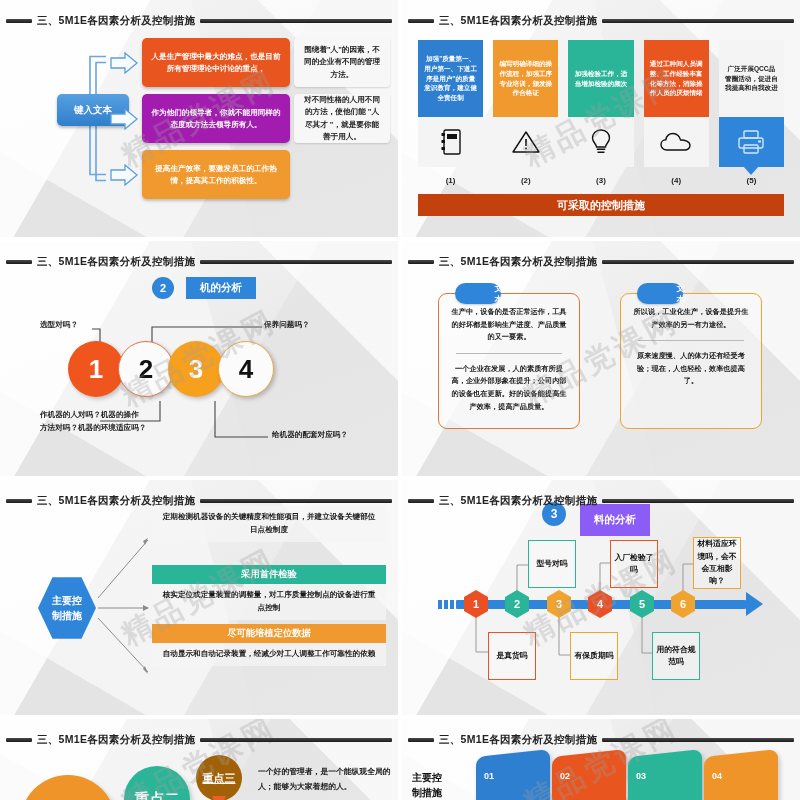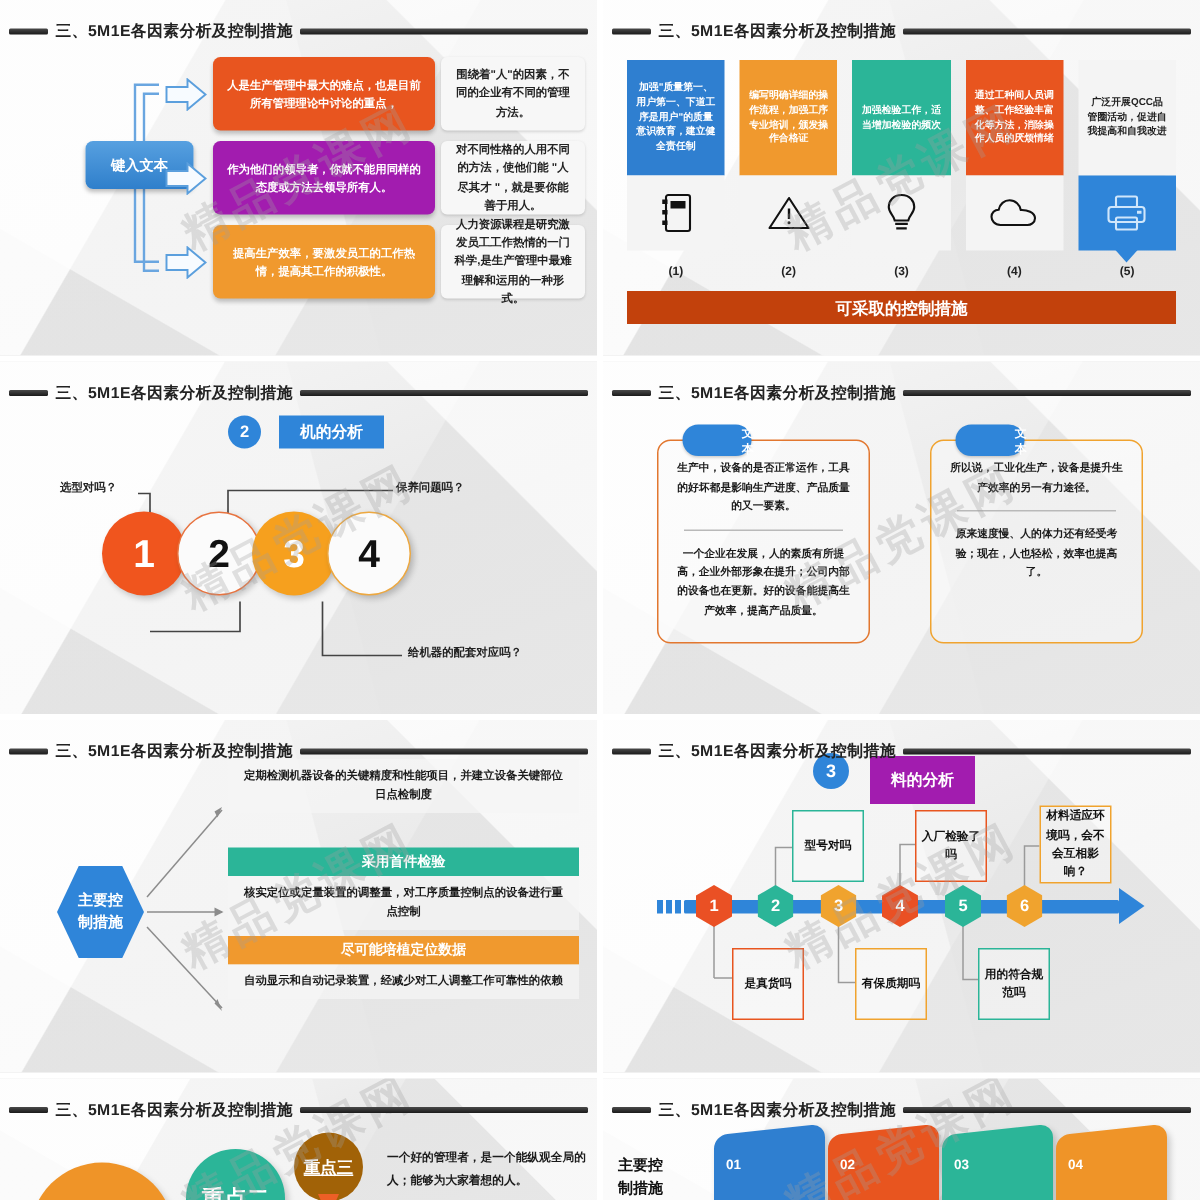--- a/index.html
+++ b/index.html
@@ -101,21 +101,21 @@
   .s5blk.b1{top:26px;} .s5blk.b2{top:85px;} .s5blk.b3{top:144px;}
   .s5head{height:19px;color:#fff;font-size:9.3px;font-weight:bold;display:flex;align-items:center;justify-content:center;}
   .s5head.o{background:#e8551f;} .s5head.t{background:#2bb598;} .s5head.a{background:#f0992e;}
   .s5body{background:rgba(245,245,245,.72);padding:5px 8px;font-size:7.6px;line-height:1.7;
     color:#1b1b1b;text-align:center;font-weight:bold;}
   .s5svg{position:absolute;left:0;top:0;width:398px;height:235px;}
 
   
   .s6badge{position:absolute;left:140px;top:22px;width:24px;height:24px;border-radius:50%;background:#2f85d9;
     color:#fff;font-size:12px;font-weight:bold;display:flex;align-items:center;justify-content:center;}
-  .s6title{position:absolute;left:178px;top:24px;height:21px;padding:16px 14px;background:#a21caf;color:#fff;
+  .s6title{position:absolute;left:178px;top:24px;height:21px;padding:16px 14px;background:#8b5cf6;color:#fff;
     font-size:10.5px;font-weight:bold;display:flex;align-items:center;}
   .s6line{position:absolute;left:36px;top:120px;width:312px;height:9px;background:#2f85d9;border-radius:1px;}
   .s6arrow{position:absolute;left:344px;top:112px;width:0;height:0;border-top:12px solid transparent;
     border-bottom:12px solid transparent;border-left:17px solid #2f85d9;}
   .s6dash{position:absolute;top:120px;height:9px;width:4px;background:#2f85d9;}
   .hx{position:absolute;width:24px;height:28px;color:#fff;font-size:11px;font-weight:bold;
     clip-path:polygon(50% 0,100% 25%,100% 75%,50% 100%,0 75%,0 25%);
     display:flex;align-items:center;justify-content:center;top:110px;}
   .hx.o{background:#ea5024;} .hx.t{background:#2bb598;} .hx.a{background:#f0a32e;}
   .s6box{position:absolute;background:rgba(250,250,250,.5);display:flex;align-items:center;
@@ -183,21 +183,20 @@
         <div class="s1desc">对不同性格的人用不同的方法，使他们能 "人尽其才 "，就是要你能善于用人。</div>
       </div>
 
       <div class="s1row r3">
         <span class="s1arrow">
           <svg width="28" height="22" viewBox="0 0 28 22">
               <path d="M1 6 H15 V1 L27 11 L15 21 V16 H1 Z" fill="#f7fbff" stroke="#5b9fdd" stroke-width="1.3"></path>
             </svg>
         </span>
         <div class="s1card c3">提高生产效率，要激发员工的工作热情，提高其工作的积极性。</div>
-        <div class="s1desc">人力资源课程是研究激发员工工作热情的一门科学,是生产管理中最难理解和运用的一种形式。</div>
       </div>
     </div>
   </div>
 
   <div class="slide">
     <div class="wm">精品党课网</div>
     <div class="hdr">
       <span class="hbar"></span>
       <span class="htxt">三、5M1E各因素分析及控制措施</span>
       <span class="hbar long"></span>
@@ -281,20 +280,21 @@
       <path d="M215 160 L215 196 L268 196" stroke="#444" stroke-width="1.1" fill="none"></path>
     </svg>
     <div class="s3circles">
       <div class="s3c n1">1</div>
       <div class="s3c n2">2</div>
       <div class="s3c n3">3</div>
       <div class="s3c n4">4</div>
     </div>
     <div class="s3lbl a">选型对吗？</div>
     <div class="s3lbl b">保养问题吗？</div>
+    <div class="s3lbl c">作机器的人对吗？机器的操作<br>方法对吗？机器的环境适应吗？</div>
     <div class="s3lbl d">给机器的配套对应吗？</div>
   </div>
 
   <div class="slide">
     <div class="wm">精品党课网</div>
     <div class="hdr">
       <span class="hbar"></span>
       <span class="htxt">三、5M1E各因素分析及控制措施</span>
       <span class="hbar long"></span>
     </div>

